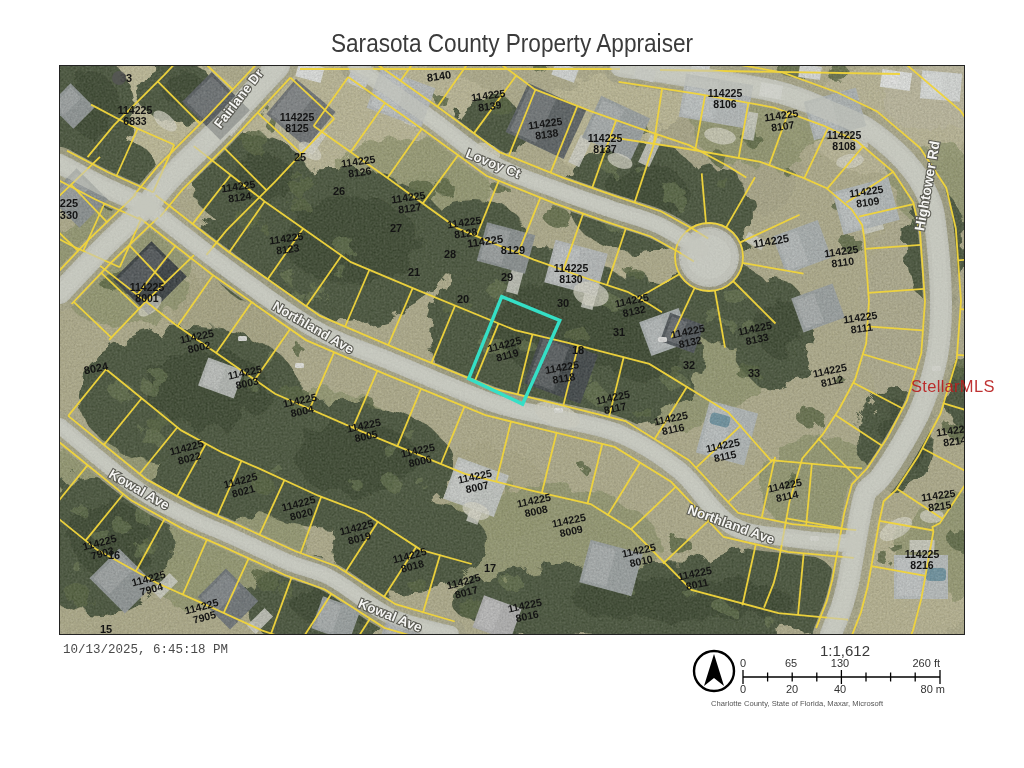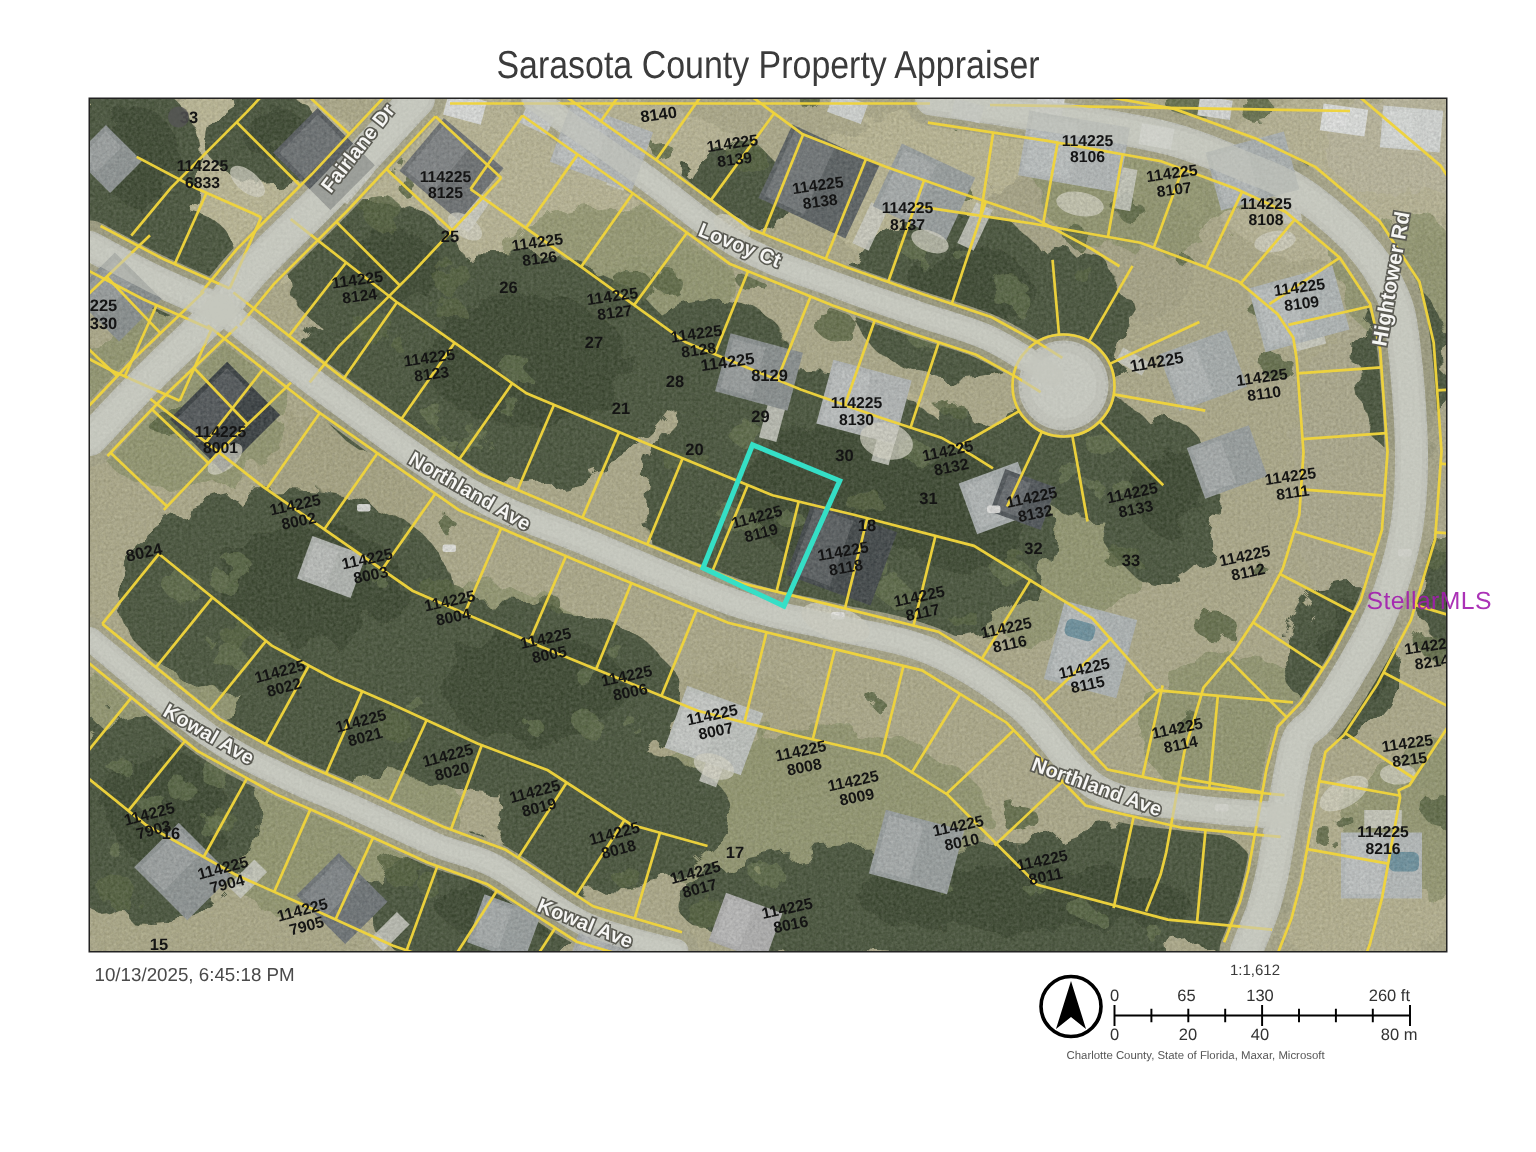--- a/index.html
+++ b/index.html
@@ -1,18 +1,18 @@
 <!DOCTYPE html>
 <html><head><meta charset="utf-8"><style>
 html,body{margin:0;padding:0;background:#ffffff;width:1024px;height:768px;font-family:"Liberation Sans",sans-serif;}
 #title{position:absolute;left:0;top:28px;width:1024px;text-align:center;font-size:26px;color:#3b3b3b;transform:scaleX(0.87);transform-origin:512px 0;}
 #map{position:absolute;left:59px;top:65px;width:904px;height:568px;border:1px solid #222;overflow:hidden;}
-#stamp{position:absolute;left:63px;top:643px;font-size:12.5px;color:#4a4a4a;}
-#mls{position:absolute;left:911px;top:392px;font-size:16.5px;color:#a21caf;opacity:0.9;letter-spacing:0.3px;}
-#ratio{position:absolute;left:820px;top:642px;font-size:10px;color:#3a3a3a;}
+#stamp{position:absolute;left:63px;top:643px;font-size:12.5px;color:#4a4a4a;font-family:Liberation Mono, monospace;}
+#mls{position:absolute;left:911px;top:377px;font-size:16.5px;color:#b91c1c;opacity:0.9;letter-spacing:0.3px;}
+#ratio{position:absolute;left:820px;top:642px;font-size:15px;color:#3a3a3a;}
 #attr{position:absolute;left:698px;top:699px;font-size:7.6px;color:#555;margin-left:13px;}
 </style></head><body>
 <div id="title">Sarasota County Property Appraiser</div>
 <div id="map">
     <svg width="904" height="568" viewBox="0 0 904 568" style="position:absolute;left:0;top:0">
 <defs>
 <filter id="blob" x="-30%" y="-30%" width="160%" height="160%">
  <feTurbulence type="fractalNoise" baseFrequency="0.045" numOctaves="3" seed="7" result="n"></feTurbulence>
  <feDisplacementMap in="SourceGraphic" in2="n" scale="26"></feDisplacementMap>
 </filter>

